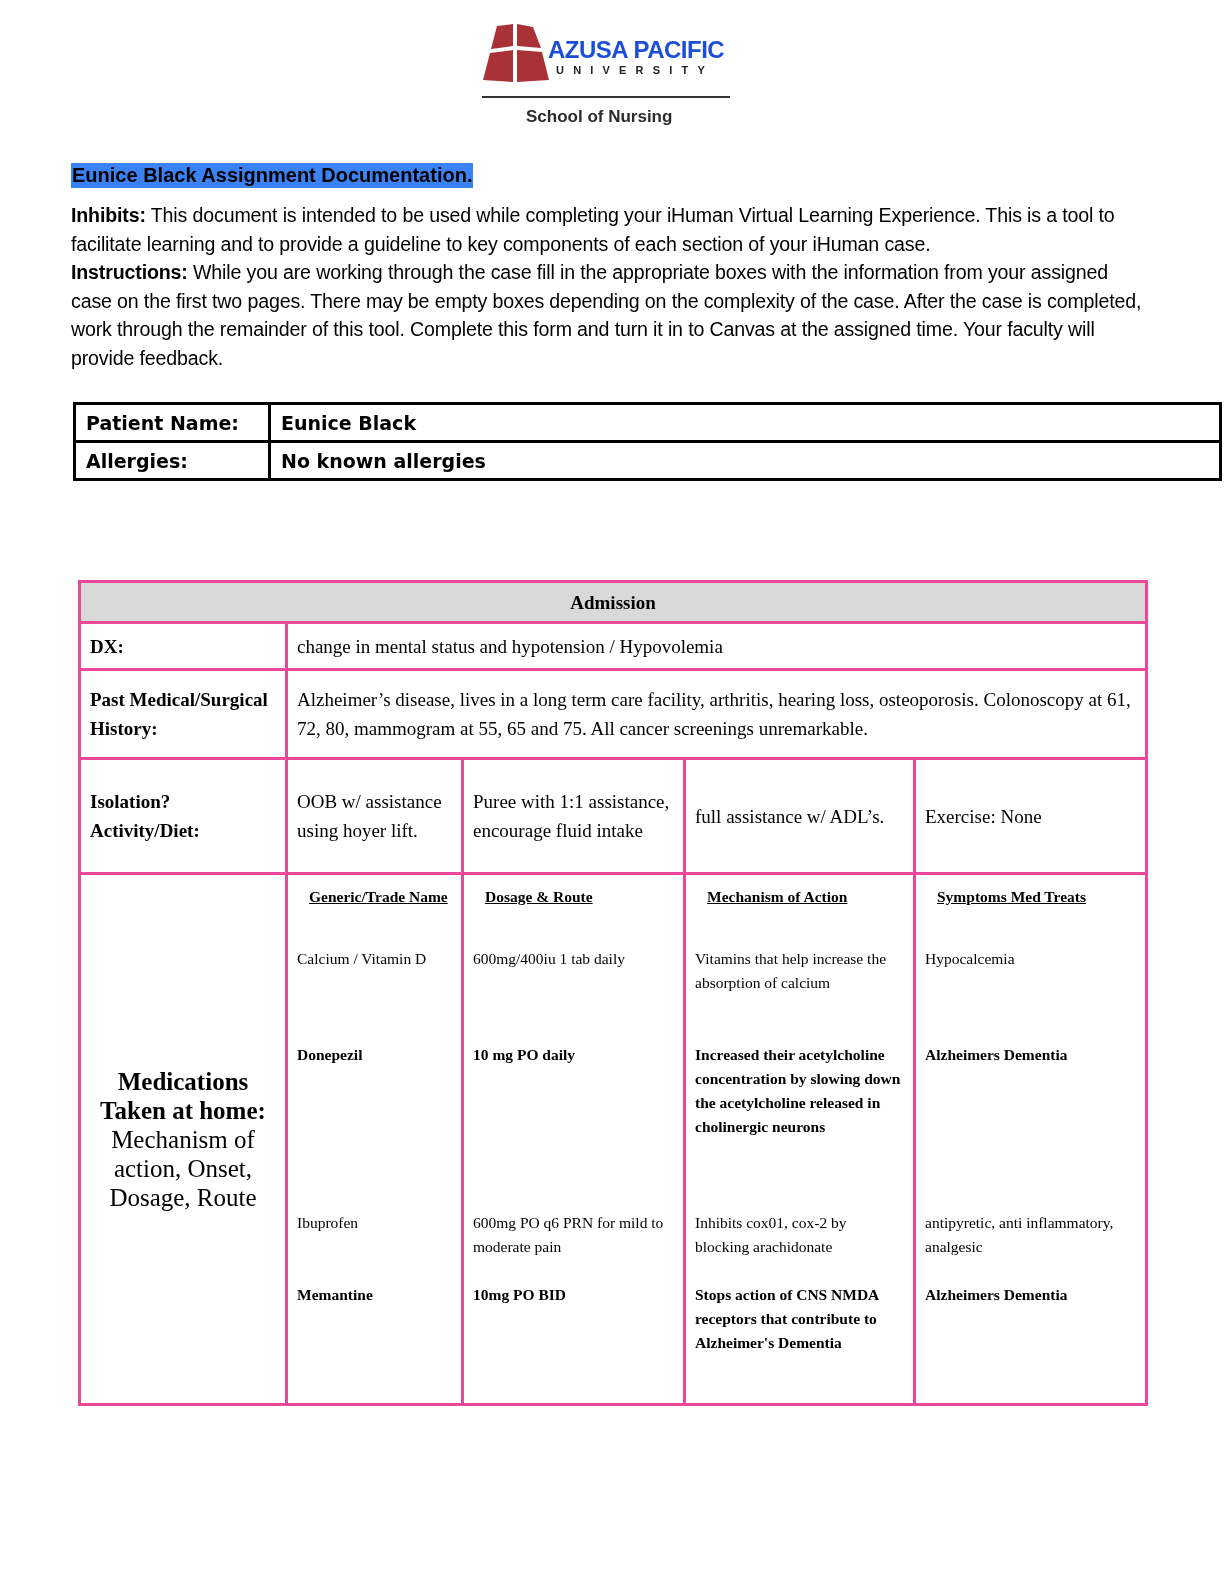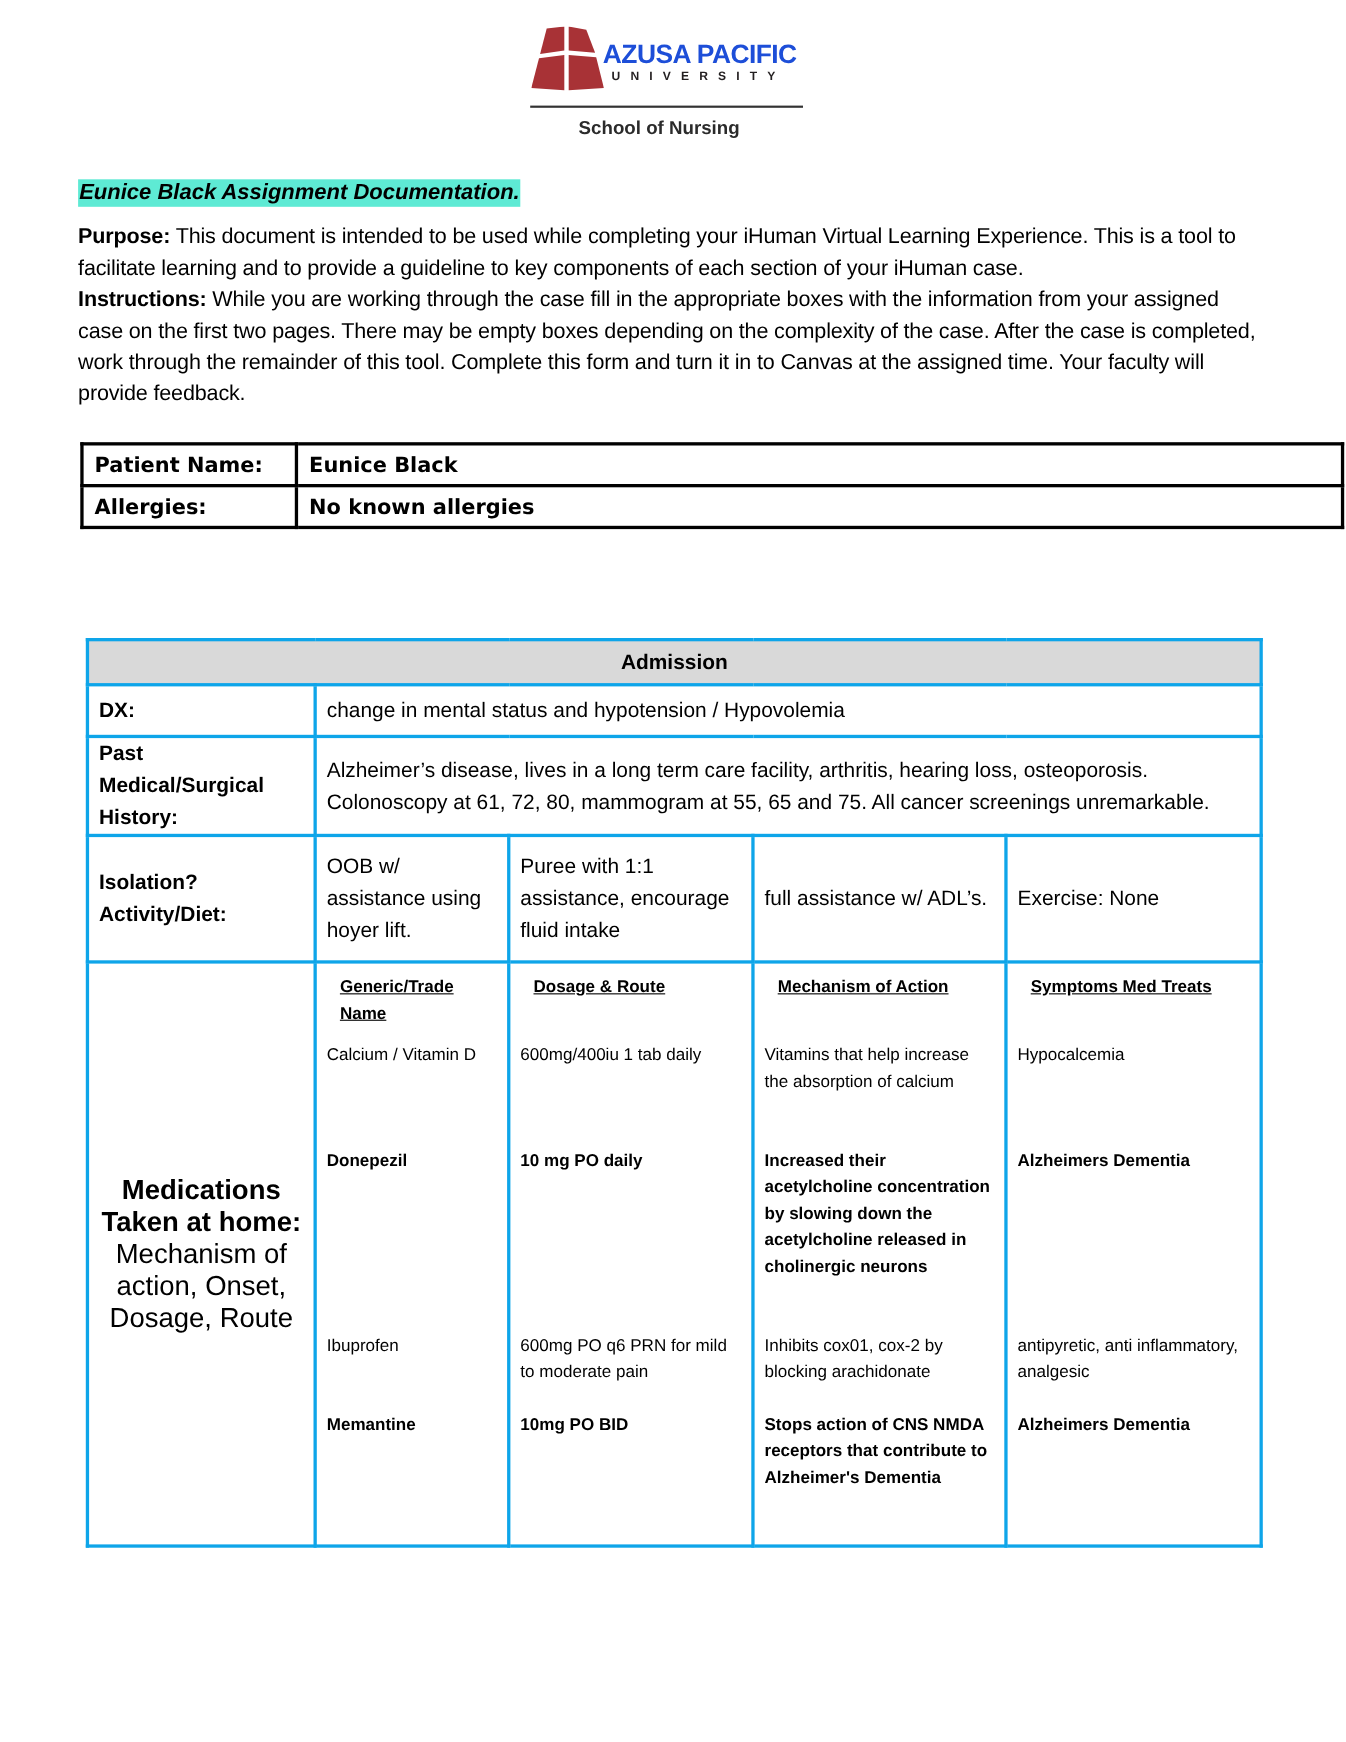--- a/index.html
+++ b/index.html
@@ -7,34 +7,34 @@
 
   
   .logo { position:absolute; left:480px; top:24px; width:252px; height:108px; }
   .logo-mark { position:absolute; left:3px; top:0; width:66px; height:60px; }
   .logo-name { position:absolute; left:68px; top:12px; font-family:"Liberation Sans", sans-serif; font-weight:bold; font-size:24px; letter-spacing:-0.5px; color:#1d4ed8; white-space:nowrap; }
   .logo-univ { position:absolute; left:76px; top:40px; font-family:Liberation Sans, sans-serif; font-weight:bold; font-size:11px; letter-spacing:9.2px; color:#231f20; white-space:nowrap; }
   .logo-rule { position:absolute; left:2px; top:72px; width:248px; height:2px; background:#333; }
   .logo-school { position:absolute; left:46px; top:83px; font-family:"Liberation Sans", sans-serif; font-weight:bold; font-size:17px; color:#2b2b2b; white-space:nowrap; }
 
   
-  .title { position:absolute; left:71px; top:163px; font-family:"Liberation Sans", sans-serif; font-weight:bold; font-size:20px; background:#5eead4; padding:0 1px; line-height:25px;font-style:italic; }
+  .title { position:absolute; left:71px; top:163px; font-family:"Liberation Sans", sans-serif; font-weight:bold; font-size:20px; background:#3b82f6; padding:0 1px; line-height:25px; }
   .intro { position:absolute; left:71px; top:201px; width:1080px; font-family:"Liberation Sans", sans-serif; font-size:19.6px; line-height:28.6px; letter-spacing:-0.15px; }
   .intro p { margin:0; }
   .intro b { font-weight:bold; }
 
   
   table { border-collapse:collapse; }
   .ptable { position:absolute; left:73px; top:402px; width:1149px; }
   .ptable td { border:3px solid #000; height:35px; padding:0 10px; font-family:"DejaVu Sans", sans-serif; font-weight:bold; font-size:19px; }
   .ptable td.lbl { width:172px; }
 
   
   .atable { position:absolute; left:78px; top:580px; width:1067px; table-layout:fixed; }
-  .atable td { border:3px solid #0ea5e9; vertical-align:middle; font-family:Liberation Sans, sans-serif; font-size:19px; line-height:29px; padding:0 9px; }
+  .atable td { border:3px solid #ec4899; vertical-align:middle; font-family:Liberation Serif, serif; font-size:19px; line-height:29px; padding:0 9px; }
   .atable .head td { background:#d9d9d9; text-align:center; font-weight:bold; height:38px; }
   .atable .lbl { font-weight:bold; }
   .atable .med td { vertical-align:top; font-size:15.5px; line-height:24px; padding-top:10px; padding-bottom:10px; }
   .atable .med td.medlbl { vertical-align:middle; font-size:25px; line-height:29px;text-align:center; }
   .mh { font-weight:bold; text-decoration:underline; display:block; min-height:62px;margin-left:12px; }
   .mi { display:block; }
   .mi.b { font-weight:bold; }
 </style>
 </head>
 <body>
@@ -48,21 +48,21 @@
   </svg>
   <div class="logo-name">AZUSA PACIFIC</div>
   <div class="logo-univ">UNIVERSITY</div>
   <div class="logo-rule"></div>
   <div class="logo-school">School of Nursing</div>
 </div>
 
 <div class="title">Eunice Black Assignment Documentation.</div>
 
 <div class="intro">
-  <p><b>Purpose:</b><span> This document is intended to be used while completing your iHuman Virtual Learning Experience. This is a tool to facilitate learning and to provide a guideline to key components of each section of your iHuman case.</span></p>
+  <p><b>Inhibits:</b><span> This document is intended to be used while completing your iHuman Virtual Learning Experience. This is a tool to facilitate learning and to provide a guideline to key components of each section of your iHuman case.</span></p>
   <p><b>Instructions:</b><span> While you are working through the case fill in the appropriate boxes with the information from your assigned case on the first two pages. There may be empty boxes depending on the complexity of the case. After the case is completed, work through the remainder of this tool. Complete this form and turn it in to Canvas at the assigned time. Your faculty will provide feedback.</span></p>
 </div>
 
 <table class="ptable">
   <tbody>
       <tr>
     <td class="lbl">Patient Name:</td>
     <td>Eunice Black</td>
   </tr>
   <tr>

